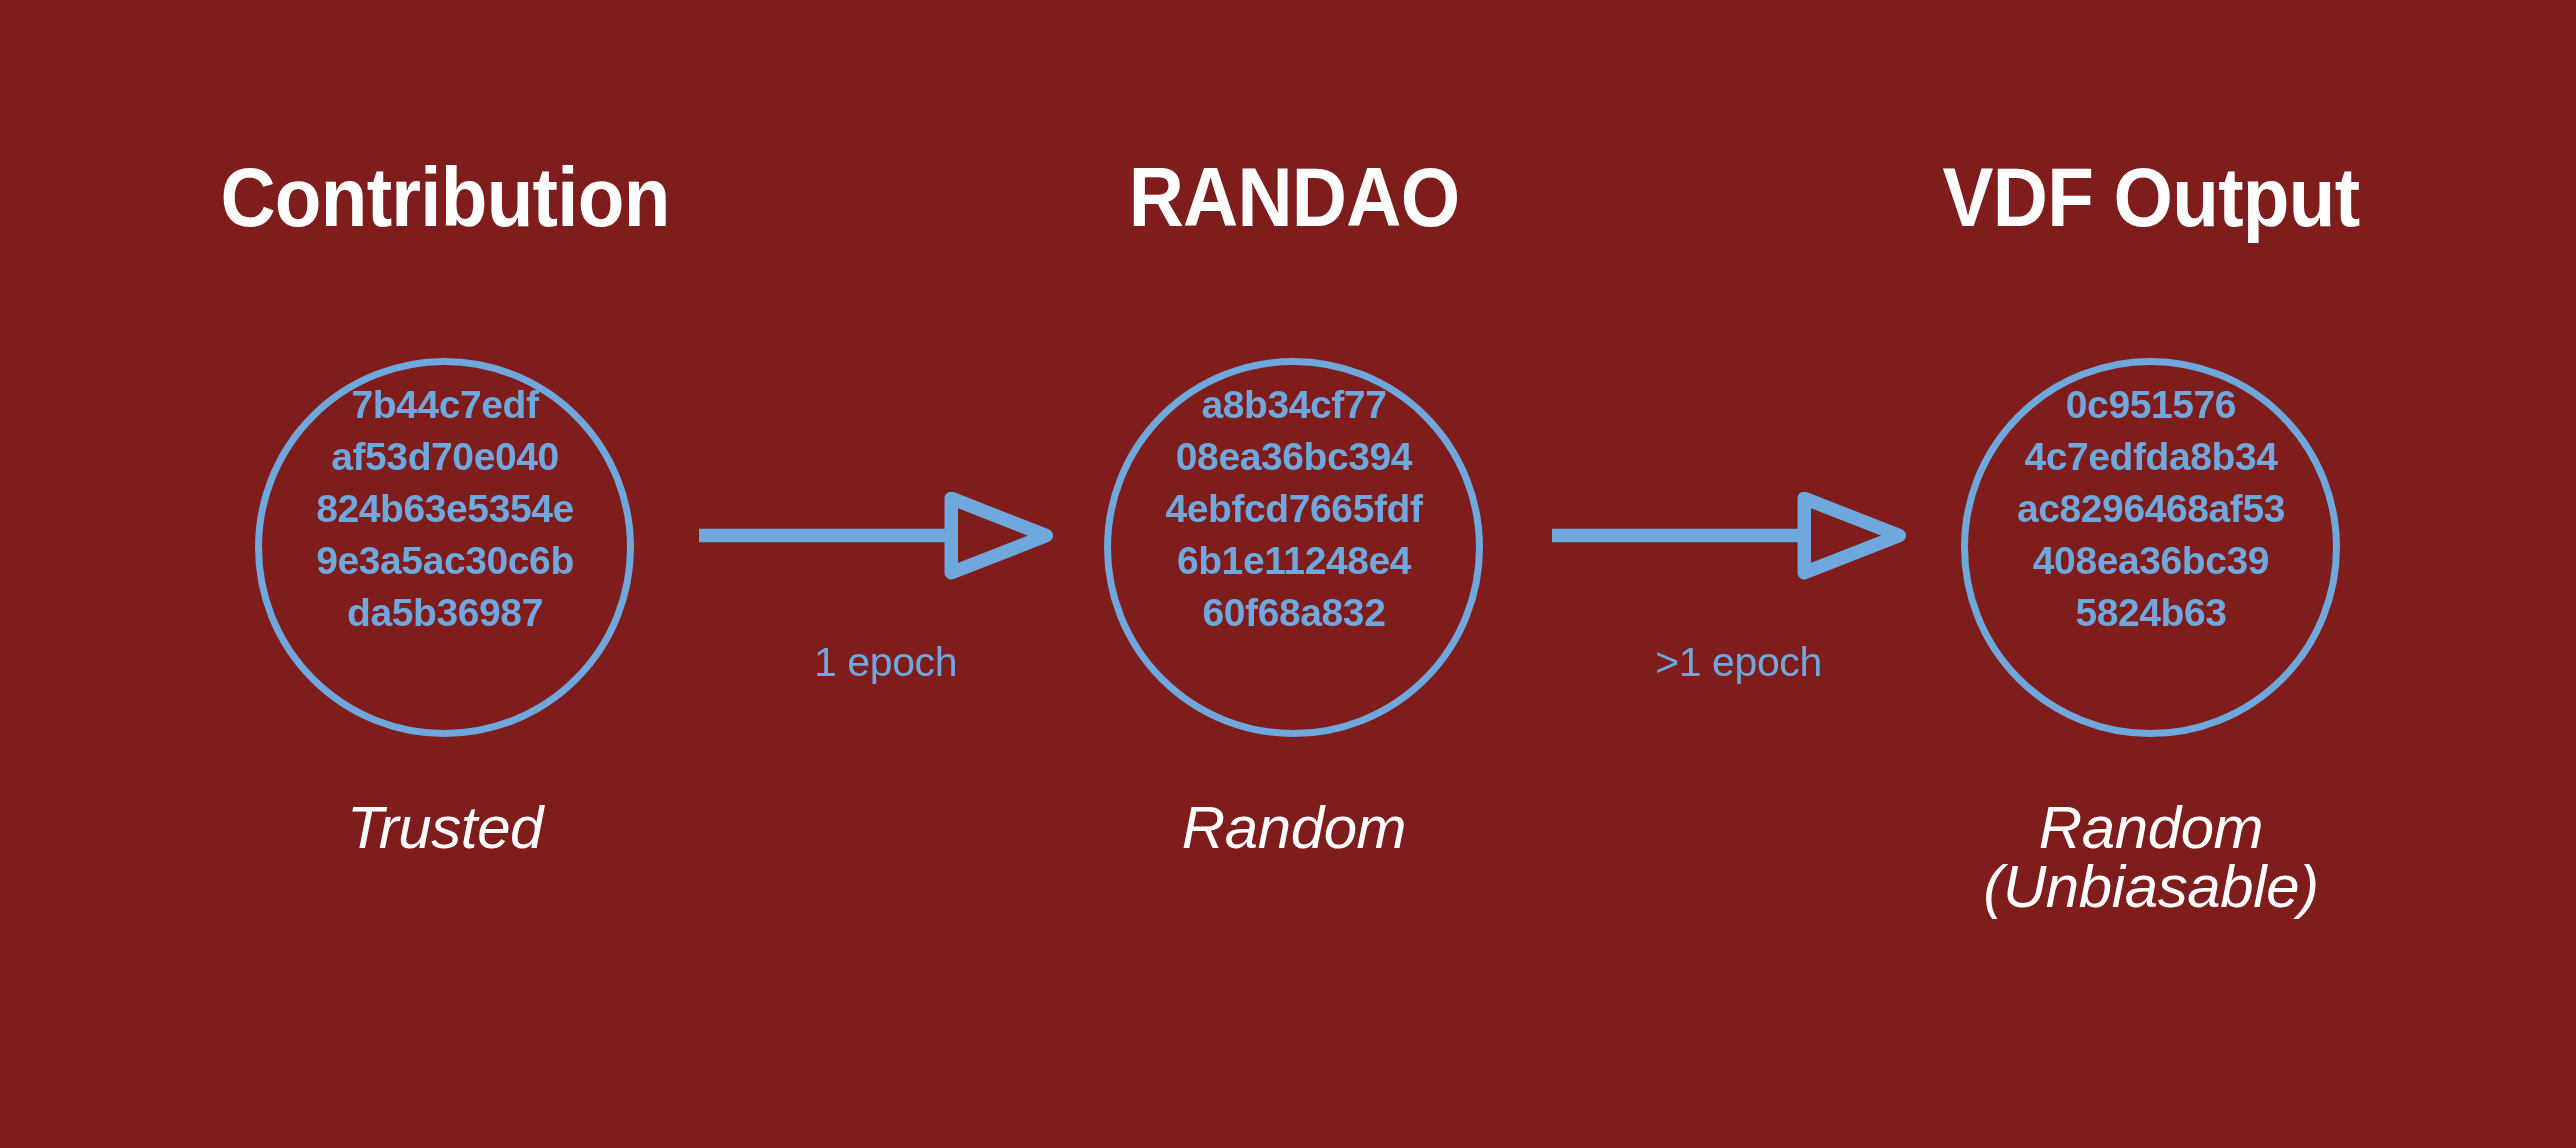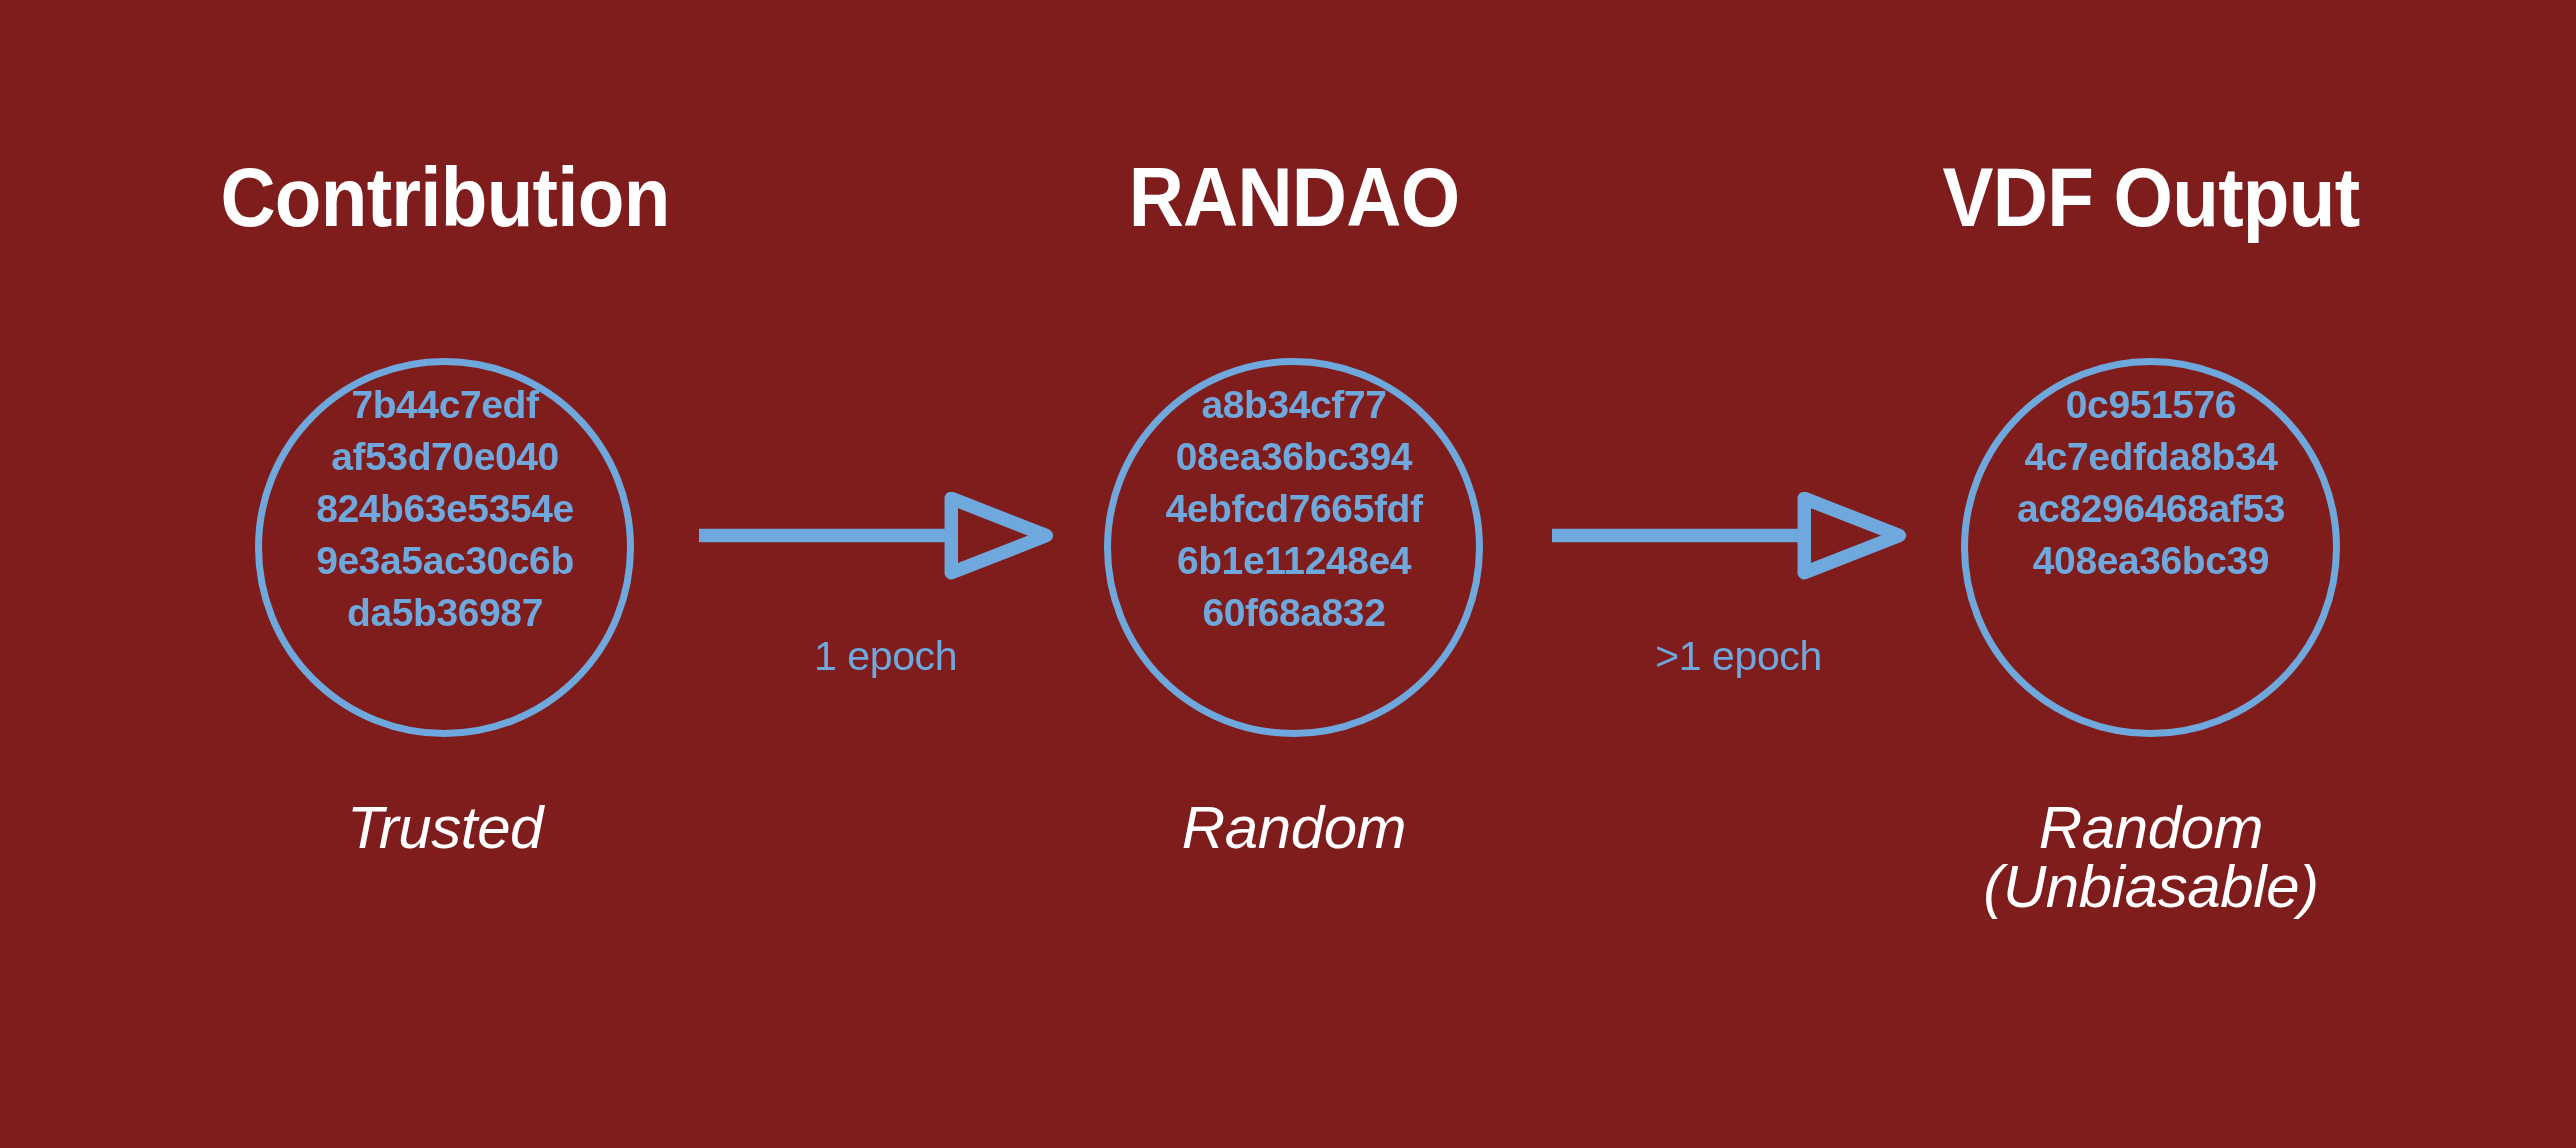--- a/index.html
+++ b/index.html
@@ -113,21 +113,21 @@
   .arrow-svg {
     position: absolute;
     top: 0;
     left: 0;
     width: 373px;
     height: 103px;
     display: block;
   }
   .arrow-label {
     position: absolute;
-    top: 140px;
+    top: 146px;
     left: 0;
     width: 373px;
     text-align: center;
     color: #6fa8dc;
     font-size: 41px;
     line-height: 48px;
     letter-spacing: -0.4px;
     white-space: nowrap;
   }
 </style>
@@ -197,20 +197,21 @@
   <div class="stage-col" id="col-vdf">
     <div class="col-heading">VDF Output</div>
 
     <div class="hash-circle-wrap">
       <div class="hash-clip">
         <div class="hash-lines">
           <span class="hash-line">0c951576</span>
           <span class="hash-line">4c7edfda8b34</span>
           <span class="hash-line">ac8296468af53</span>
           <span class="hash-line">408ea36bc39</span>
+          <span class="hash-line">5824b63</span>
         </div>
       </div>
       <div class="hash-ring"></div>
     </div>
 
     <div class="col-caption">
       <span class="caption-line">Random</span>
       <span class="caption-line">(Unbiasable)</span>
     </div>
   </div>

